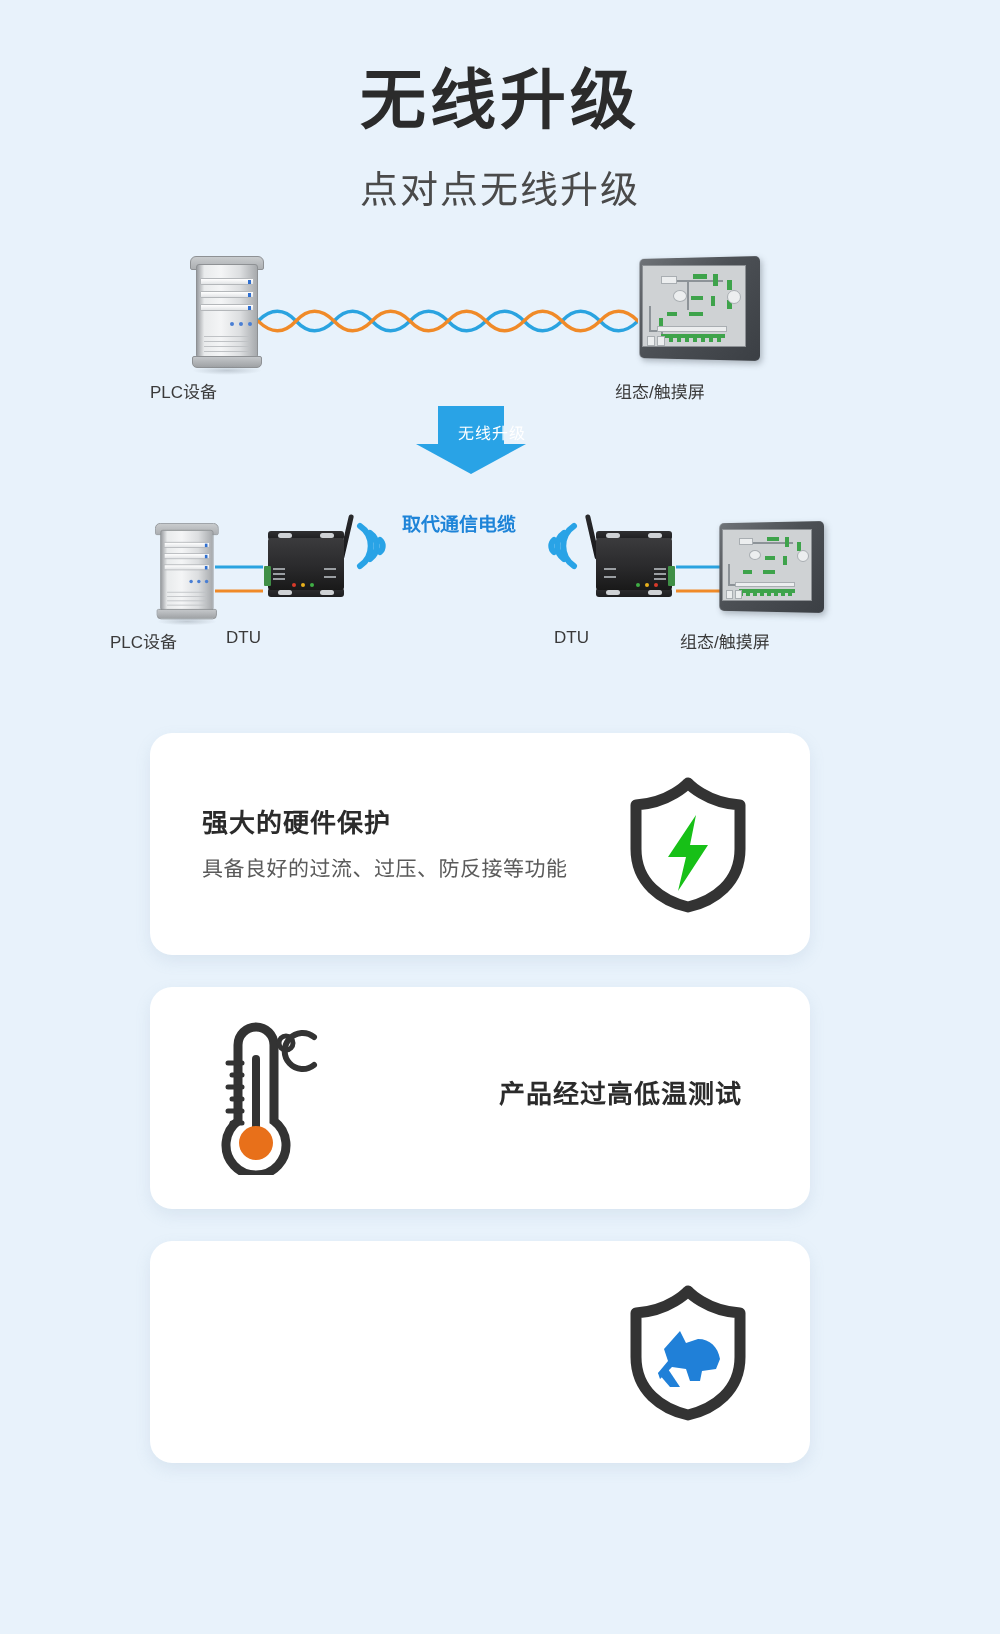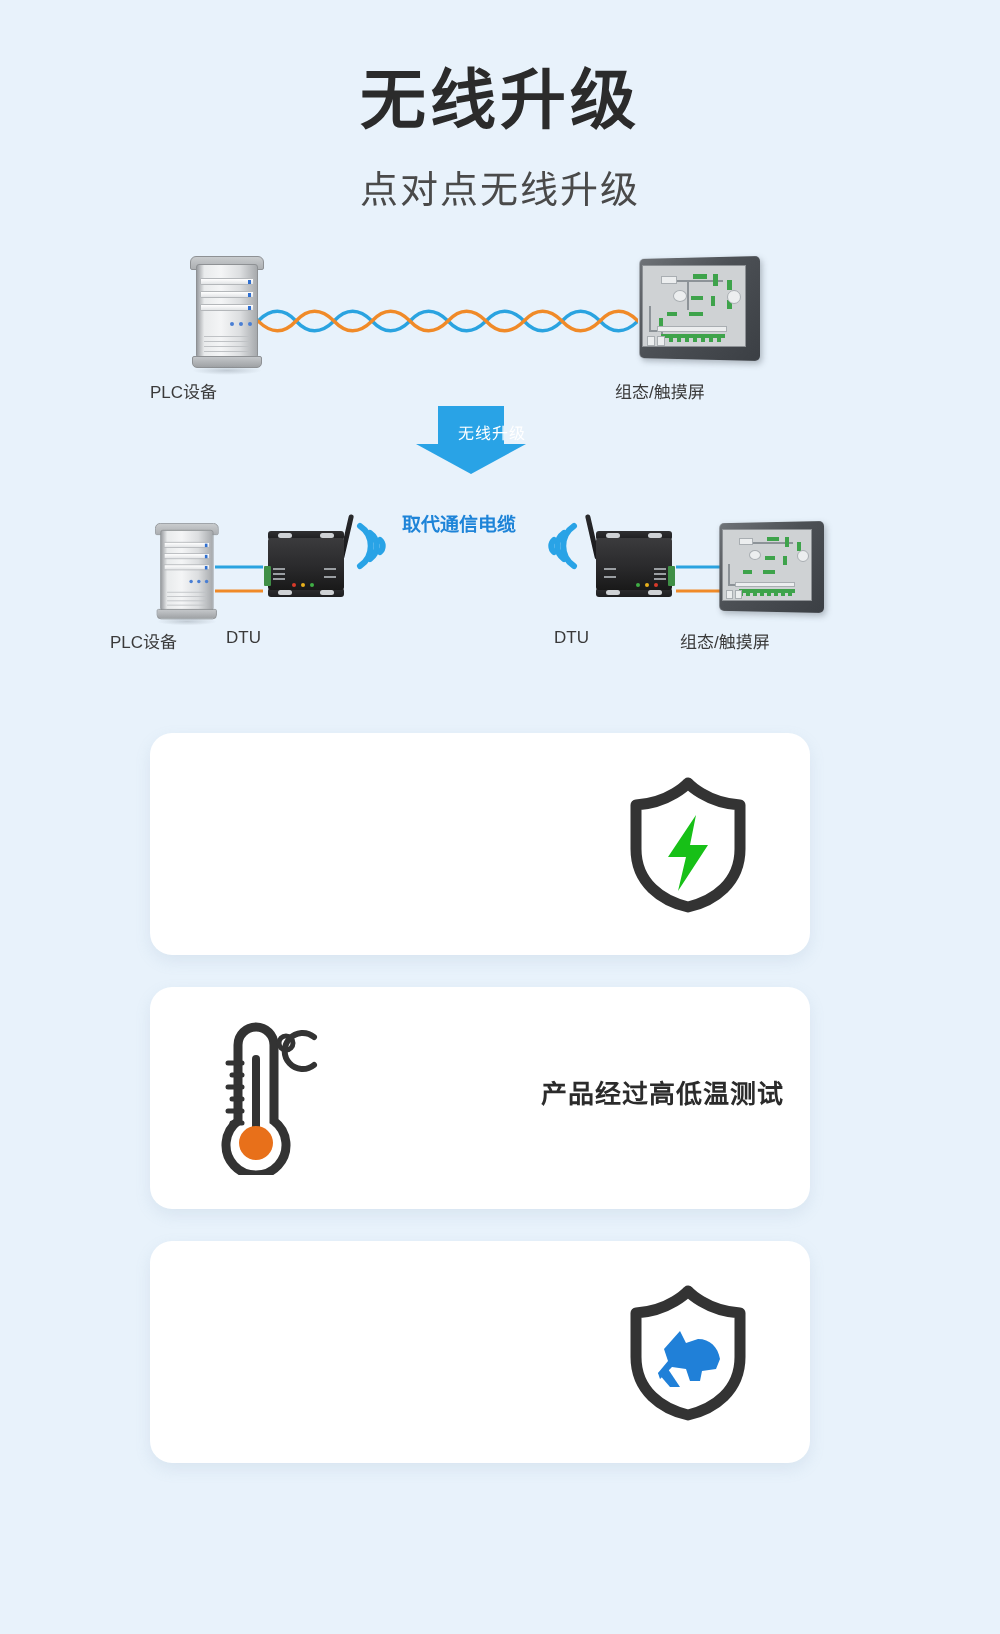--- a/index.html
+++ b/index.html
@@ -164,21 +164,21 @@
     width: 660px;
     height: 222px;
     background: #ffffff;
     border-radius: 22px;
     box-shadow: 0 6px 16px rgba(120,150,180,.14);
     margin-bottom: 32px;
     display: flex;
     align-items: center;
   }
   .card.left-text { padding-left: 52px; }
-  .card.right-text { padding-right: 26px; justify-content: flex-end; }
+  .card.right-text { padding-right: 68px; justify-content: flex-end; }
   .card-text { display: flex; flex-direction: column; }
   .card.right-text .card-text { align-items: flex-end; text-align: right; }
   .card-title {
     font-size: 26px;
     font-weight: bold;
     color: #2b2b2b;
     letter-spacing: 1px;
     margin-bottom: 14px;
   }
   .card-desc {
@@ -424,20 +424,24 @@
 
     <div class="node-label" style="left:110px; top:390px; width:160px;">PLC设备</div>
     <div class="node-label" style="left:226px; top:390px; width:160px;">DTU</div>
     <div class="node-label" style="left:554px; top:390px; width:160px;">DTU</div>
     <div class="node-label" style="left:680px; top:390px; width:180px;">组态/触摸屏</div>
   </div>
 
   <div class="cards">
 
     <div class="card left-text">
+      <div class="card-text">
+        <div class="card-title">强大的硬件保护</div>
+        <div class="card-desc">具备良好的过流、过压、防反接等功能</div>
+      </div>
       <div class="card-icon icon-shield-bolt">
         <svg width="128" height="138" viewBox="0 0 128 138">
           <path d="M64 8 C64 8, 46 28, 12 30 L12 74 C12 108, 38 126, 64 132
                    C90 126, 116 108, 116 74 L116 30 C82 28, 64 8, 64 8 Z" fill="none" stroke="#333333" stroke-width="11" stroke-linejoin="round"></path>
           <polygon points="72,40 44,82 62,82 54,116 84,70 66,70" fill="#17c017"></polygon>
         </svg>
       </div>
     </div>
 
     <div class="card right-text">

